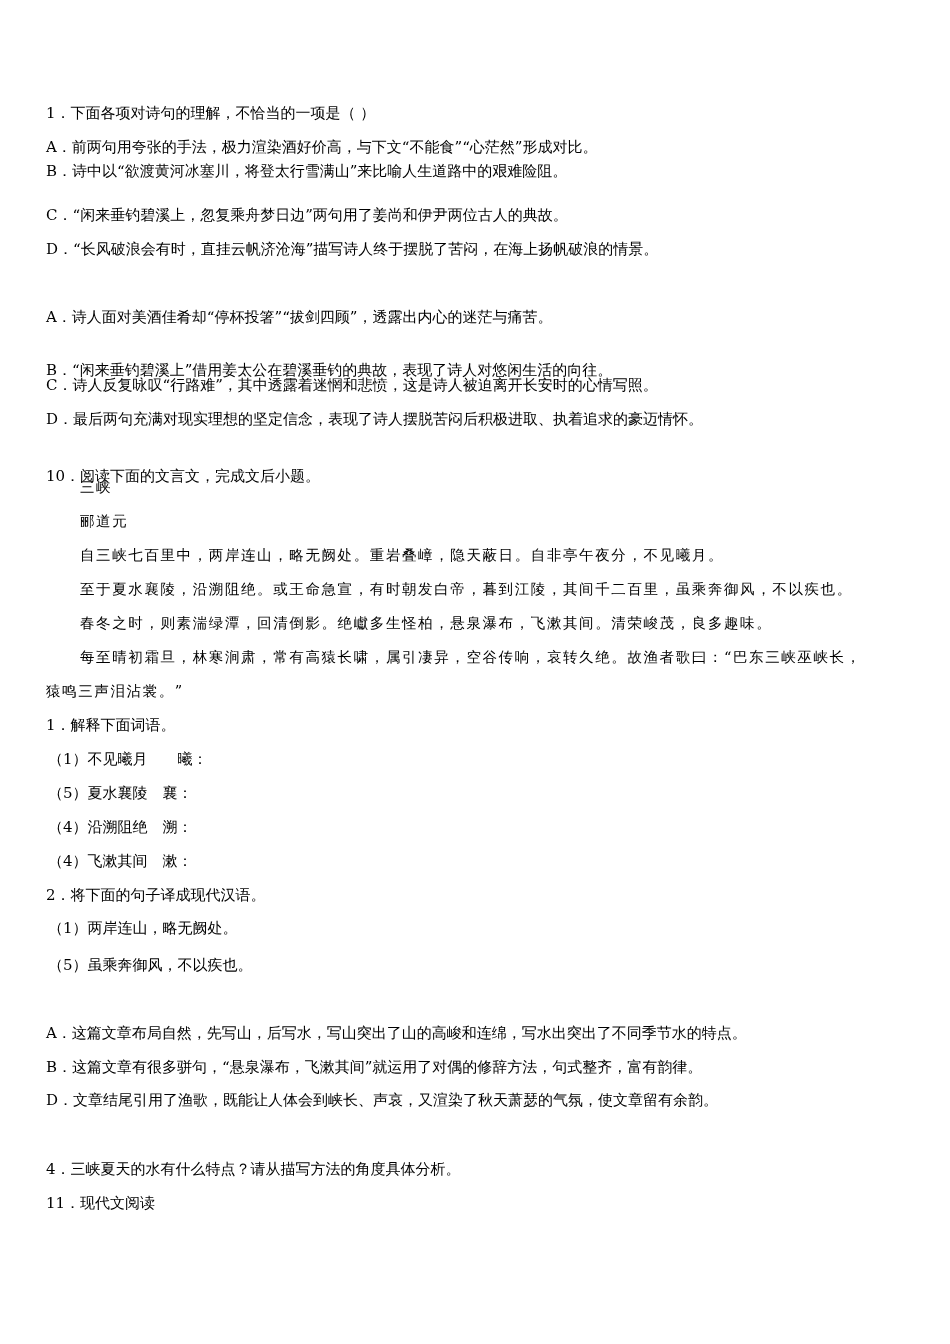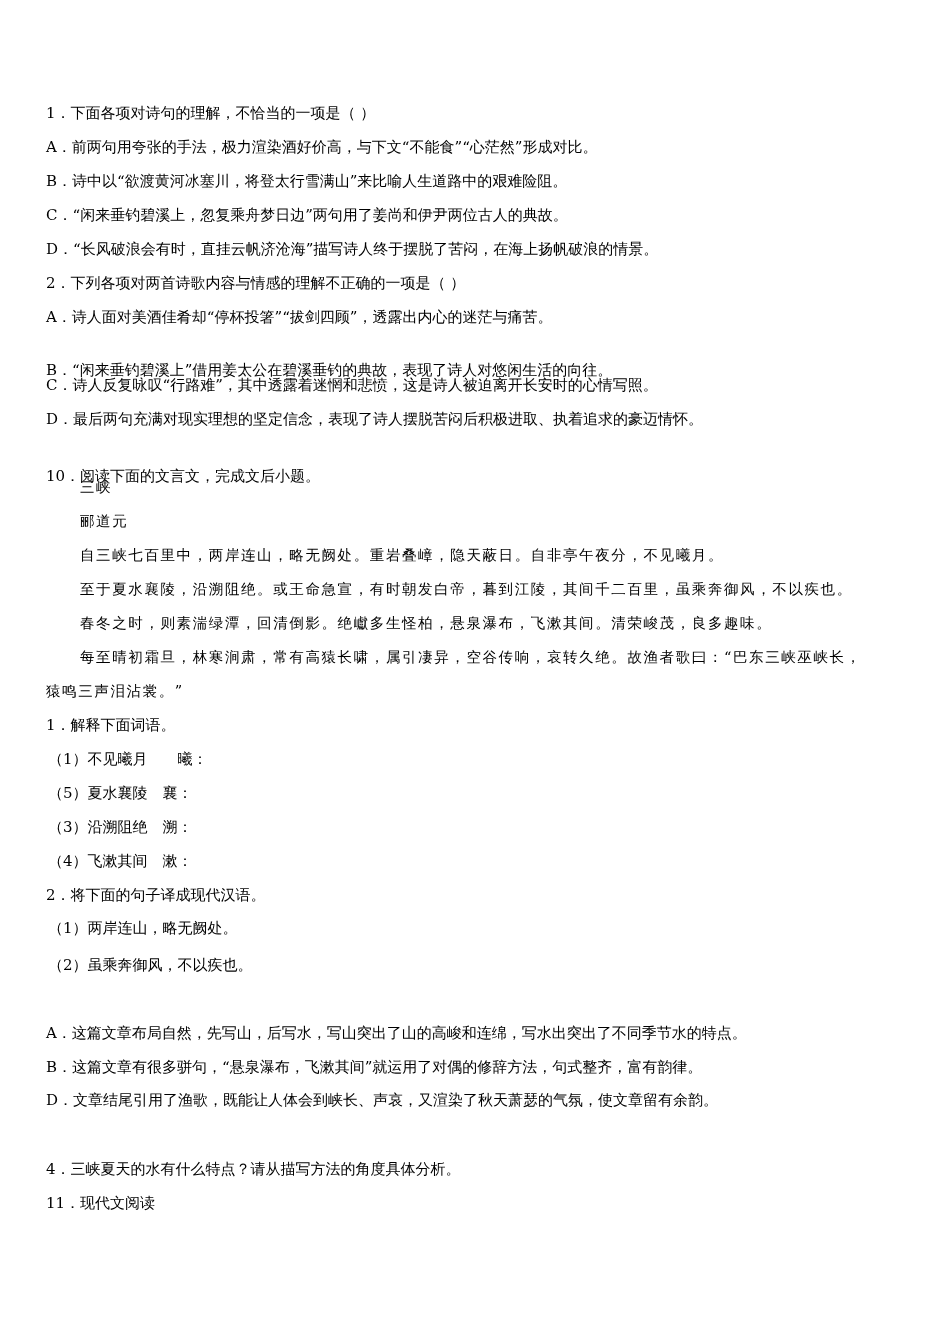--- a/index.html
+++ b/index.html
@@ -16,44 +16,43 @@
   .indent { left: 80px; }
   .kai { font-size: 14.5px; letter-spacing: 1.6px; }
   .sub { left: 48px; }
 </style>
 </head>
 <body>
 
 <div class="page">
   <div class="line" style="top:103px">1．下面各项对诗句的理解，不恰当的一项是（ ）</div>
   <div class="line" style="top:137px">A．前两句用夸张的手法，极力渲染酒好价高，与下文“不能食”“心茫然”形成对比。</div>
-  <div class="line" style="top:171px">B．诗中以“欲渡黄河冰塞川，将登太行雪满山”来比喻人生道路中的艰难险阻。</div>
+  <div class="line" style="top:161px">B．诗中以“欲渡黄河冰塞川，将登太行雪满山”来比喻人生道路中的艰难险阻。</div>
   <div class="line" style="top:205px">C．“闲来垂钓碧溪上，忽复乘舟梦日边”两句用了姜尚和伊尹两位古人的典故。</div>
   <div class="line" style="top:239px">D．“长风破浪会有时，直挂云帆济沧海”描写诗人终于摆脱了苦闷，在海上扬帆破浪的情景。</div>
-  <div class="line" style="top:273px">2．下列各项对两首诗歌内容与情感的理解不正确的一项是（ ）</div>
   <div class="line" style="top:307px">A．诗人面对美酒佳肴却“停杯投箸”“拔剑四顾”，透露出内心的迷茫与痛苦。</div>
   <div class="line" style="top:360px">B．“闲来垂钓碧溪上”借用姜太公在碧溪垂钓的典故，表现了诗人对悠闲生活的向往。</div>
   <div class="line" style="top:375px">C．诗人反复咏叹“行路难”，其中透露着迷惘和悲愤，这是诗人被迫离开长安时的心情写照。</div>
   <div class="line" style="top:409px">D．最后两句充满对现实理想的坚定信念，表现了诗人摆脱苦闷后积极进取、执着追求的豪迈情怀。</div>
   <div class="line" style="top:466px">10．阅读下面的文言文，完成文后小题。</div>
 
   <div class="line indent kai" style="top:477px">三峡</div>
   <div class="line indent kai" style="top:511px">郦道元</div>
   <div class="line indent kai" style="top:545px">自三峡七百里中，两岸连山，略无阙处。重岩叠嶂，隐天蔽日。自非亭午夜分，不见曦月。</div>
   <div class="line indent kai" style="top:579px">至于夏水襄陵，沿溯阻绝。或王命急宣，有时朝发白帝，暮到江陵，其间千二百里，虽乘奔御风，不以疾也。</div>
   <div class="line indent kai" style="top:613px">春冬之时，则素湍绿潭，回清倒影。绝巘多生怪柏，悬泉瀑布，飞漱其间。清荣峻茂，良多趣味。</div>
   <div class="line indent kai" style="top:647px">每至晴初霜旦，林寒涧肃，常有高猿长啸，属引凄异，空谷传响，哀转久绝。故渔者歌曰：“巴东三峡巫峡长，</div>
   <div class="line kai" style="top:681px">猿鸣三声泪沾裳。”</div>
 
   <div class="line" style="top:715px">1．解释下面词语。</div>
   <div class="line sub" style="top:749px">（1）不见曦月　　曦：</div>
   <div class="line sub" style="top:783px">（5）夏水襄陵　襄：</div>
-  <div class="line sub" style="top:817px">（3）沿溯阻绝　溯：</div>
+  <div class="line sub" style="top:817px">（4）沿溯阻绝　溯：</div>
   <div class="line sub" style="top:851px">（4）飞漱其间　漱：</div>
   <div class="line" style="top:885px">2．将下面的句子译成现代汉语。</div>
   <div class="line sub" style="top:918px">（1）两岸连山，略无阙处。</div>
-  <div class="line sub" style="top:955px">（2）虽乘奔御风，不以疾也。</div>
+  <div class="line sub" style="top:955px">（5）虽乘奔御风，不以疾也。</div>
   <div class="line" style="top:1023px">A．这篇文章布局自然，先写山，后写水，写山突出了山的高峻和连绵，写水出突出了不同季节水的特点。</div>
   <div class="line" style="top:1057px">B．这篇文章有很多骈句，“悬泉瀑布，飞漱其间”就运用了对偶的修辞方法，句式整齐，富有韵律。</div>
   <div class="line" style="top:1090px">D．文章结尾引用了渔歌，既能让人体会到峡长、声哀，又渲染了秋天萧瑟的气氛，使文章留有余韵。</div>
   <div class="line" style="top:1159px">4．三峡夏天的水有什么特点？请从描写方法的角度具体分析。</div>
   <div class="line" style="top:1193px">11．现代文阅读</div>
 </div>
 
 </body></html>

